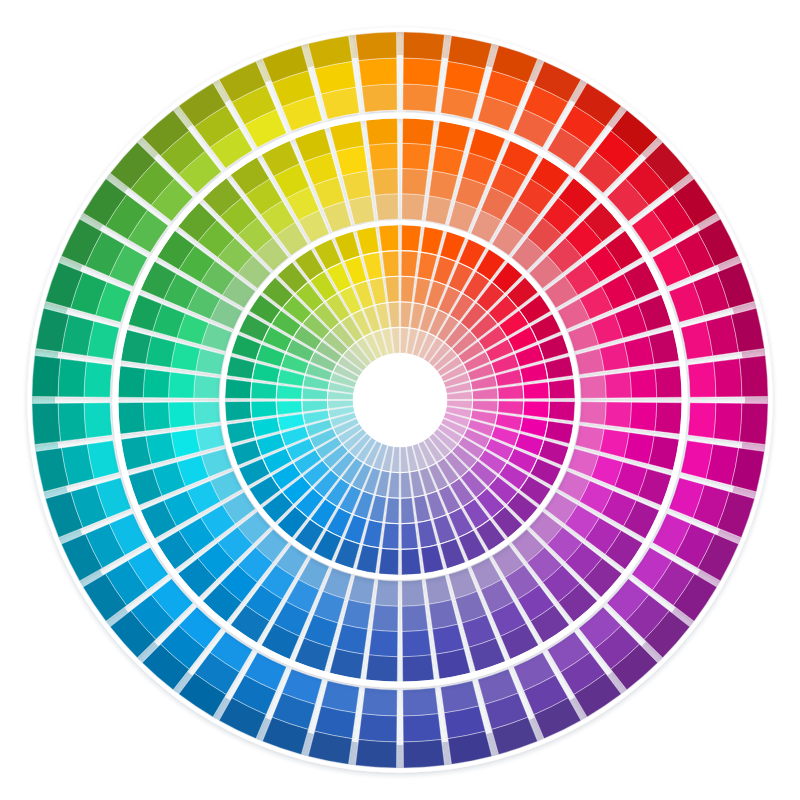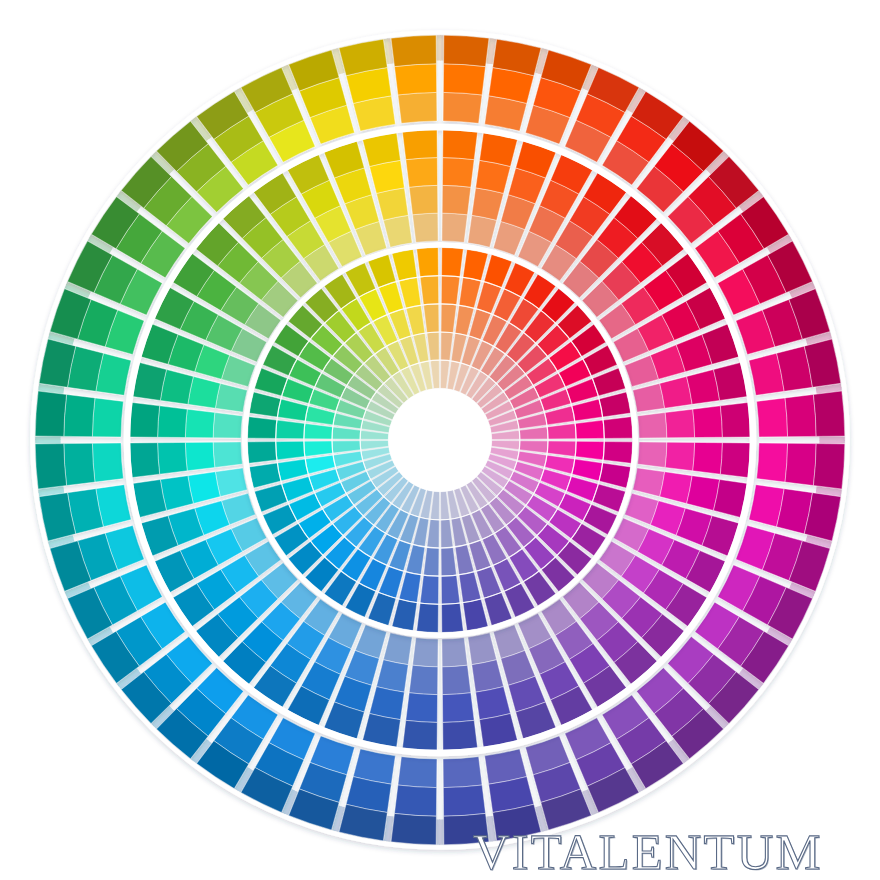--- a/index.html
+++ b/index.html
@@ -670,14 +670,13 @@
         <circle cx="400" cy="400" r="177.60" fill="none" stroke="#ffffff" stroke-width="5"></circle>
       </g>
       <g>
         <circle cx="400" cy="400" r="72.60" fill="none" stroke="#ffffff" stroke-width="1.1" stroke-opacity="0.85"></circle>
         <circle cx="400" cy="400" r="98.20" fill="none" stroke="#ffffff" stroke-width="1.1" stroke-opacity="0.85"></circle>
         <circle cx="400" cy="400" r="123.80" fill="none" stroke="#ffffff" stroke-width="1.1" stroke-opacity="0.85"></circle>
         <circle cx="400" cy="400" r="149.40" fill="none" stroke="#ffffff" stroke-width="1.1" stroke-opacity="0.85"></circle>
       </g>
       <circle cx="400" cy="400" r="47" fill="#ffffff"></circle>
     </svg>
-  <div id="watermark">VITALENTUM</div>
 </div>
 
 </body></html>

